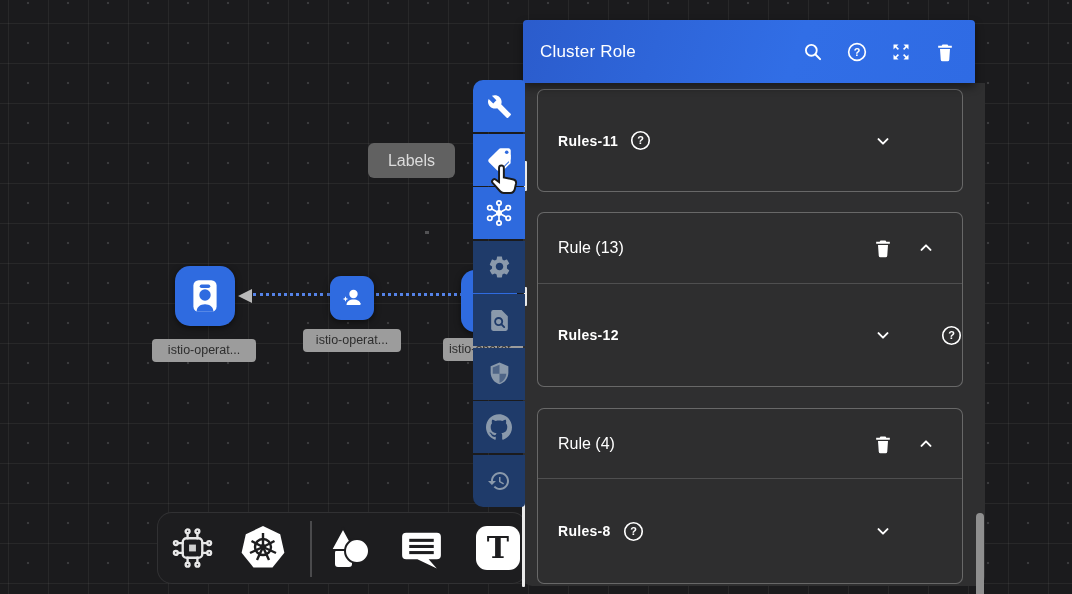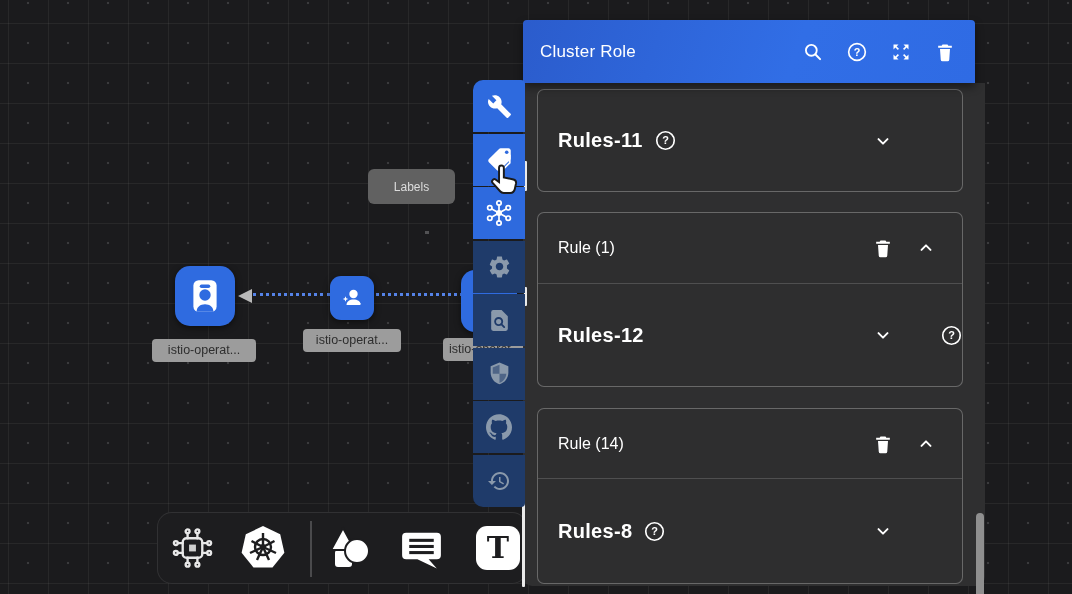--- a/index.html
+++ b/index.html
@@ -30,43 +30,43 @@
     border-radius:4px 4px 0 0;display:flex;align-items:center;
     box-shadow:0 4px 9px rgba(0,0,0,.45);z-index:2;gap:12px;}
   .panel-title{color:#fff;font-size:17px;font-weight:500;margin-left:17px;letter-spacing:.2px;}
   .hdr-icons{margin-left:auto;display:flex;align-items:center;gap:24px;padding-right:20px;}
   .hdr-icons .ic{width:20px;height:20px;display:block;cursor:pointer;}
   .card{position:absolute;left:14px;width:426px;background:#2e2e2f;
         border:1px solid rgba(255,255,255,.28);border-radius:7px;box-sizing:border-box;
         display:flex;flex-direction:column;overflow:hidden;}
   .row{position:relative;display:flex;align-items:center;padding-left:20px;box-sizing:border-box;}
   .row .lbl-rule{color:#fff;font-size:16px;font-weight:400;}
-  .row .lbl-rules{color:#fff;font-size:20px;font-weight:700;letter-spacing:.3px;}
+  .row .lbl-rules{color:#fff;font-size:14px;font-weight:700;letter-spacing:.3px;}
   .row .help{margin-left:12px;width:21px;height:21px;}
   .row .abs{position:absolute;top:50%;transform:translateY(-50%);cursor:pointer;}
   .divider{height:1px;background:rgba(255,255,255,.16);}
   .scroll-thumb{position:absolute;left:453px;top:430px;width:8px;height:103px;background:#8f8f8f;
                 border-radius:4px;}
   
   .vtoolbar{position:absolute;left:473px;top:80px;width:52px;z-index:20;display:flex;
             flex-direction:column;gap:1.5px;}
   .vbtn{width:52px;height:52px;display:flex;align-items:center;justify-content:center;cursor:pointer;}
   .vbtn.primary{background:#2e6ade;}
   .vbtn.muted{background:#1f3b6a;}
   .vbtn:first-child{border-radius:10px 4px 0 0;}
   .vbtn:last-child{border-radius:0 0 4px 10px;}
   
   .bbar{position:absolute;left:157px;top:512px;width:370px;height:72px;background:#1d1d1f;
         border:1px solid rgba(255,255,255,.09);border-radius:15px;box-sizing:border-box;z-index:5;}
   .bicon{position:absolute;top:50%;transform:translateY(-50%);cursor:pointer;display:block;}
   .bdiv{position:absolute;left:152px;top:8px;width:2px;height:56px;background:#4a4a4c;}
   
   .tooltip{position:absolute;left:368px;top:143px;width:87px;height:35px;background:#616161;
-           border-radius:6px;color:#dcdcdc;font-size:12px;display:flex;align-items:center;
-           justify-content:center;z-index:30;margin-top:26px;}
+           border-radius:6px;color:#dcdcdc;font-size:16px;display:flex;align-items:center;
+           justify-content:center;z-index:30;}
   .seg{position:absolute;background:#eaeaea;z-index:15;border-radius:1px;}
   .cursor{position:absolute;left:486px;top:162px;z-index:40;pointer-events:none;}
   .canvas-dot{position:absolute;left:425px;top:231px;width:4px;height:3px;background:#525254;}
 </style>
 </head>
 <body>
 
 <div class="canvas">
 
   <div class="arrowhead" style="left:238px;top:289px;"></div>
@@ -165,21 +165,21 @@
           <text x="12" y="16.4" text-anchor="middle" font-size="12.5" font-weight="bold" fill="#fff" font-family="Liberation Sans, sans-serif">?</text>
         </svg>
         <svg class="abs" style="right:70px;" width="18" height="18" viewBox="0 0 24 24">
           <path d="M6 9.5l6 6 6-6" fill="none" stroke="#fff" stroke-width="2.6" stroke-linecap="round" stroke-linejoin="round"></path>
         </svg>
       </div>
     </div>
 
     <div class="card" style="top:129px;height:175px;">
       <div class="row" style="height:70px;">
-        <span class="lbl-rule">Rule (1)</span>
+        <span class="lbl-rule">Rule (13)</span>
         <svg class="abs" style="right:69px;" width="20" height="20" viewBox="0 0 24 24">
           <path d="M9 3h6l1 1.6h4.2v2.2H3.8V4.6H8L9 3zm-3 5.4h12l-.9 12.8a2 2 0 0 1-2 1.8H8.9a2 2 0 0 1-2-1.8L6 8.4z" fill="#fff"></path>
         </svg>
         <svg class="abs" style="right:27px;" width="18" height="18" viewBox="0 0 24 24">
           <path d="M6 14.5l6-6 6 6" fill="none" stroke="#fff" stroke-width="2.6" stroke-linecap="round" stroke-linejoin="round"></path>
         </svg>
       </div>
       <div class="divider"></div>
       <div class="row" style="flex:1;justify-content:space-between;">
         <span class="lbl-rules">Rules-12</span>
@@ -188,21 +188,21 @@
           <text x="12" y="16.4" text-anchor="middle" font-size="12.5" font-weight="bold" fill="#fff" font-family="Liberation Sans, sans-serif">?</text>
         </svg>
         <svg class="abs" style="right:70px;" width="18" height="18" viewBox="0 0 24 24">
           <path d="M6 9.5l6 6 6-6" fill="none" stroke="#fff" stroke-width="2.6" stroke-linecap="round" stroke-linejoin="round"></path>
         </svg>
       </div>
     </div>
 
     <div class="card" style="top:325px;height:176px;">
       <div class="row" style="height:69px;">
-        <span class="lbl-rule">Rule (14)</span>
+        <span class="lbl-rule">Rule (4)</span>
         <svg class="abs" style="right:69px;" width="20" height="20" viewBox="0 0 24 24">
           <path d="M9 3h6l1 1.6h4.2v2.2H3.8V4.6H8L9 3zm-3 5.4h12l-.9 12.8a2 2 0 0 1-2 1.8H8.9a2 2 0 0 1-2-1.8L6 8.4z" fill="#fff"></path>
         </svg>
         <svg class="abs" style="right:27px;" width="18" height="18" viewBox="0 0 24 24">
           <path d="M6 14.5l6-6 6 6" fill="none" stroke="#fff" stroke-width="2.6" stroke-linecap="round" stroke-linejoin="round"></path>
         </svg>
       </div>
       <div class="divider"></div>
       <div class="row" style="flex:1;">
         <span class="lbl-rules">Rules-8</span>

